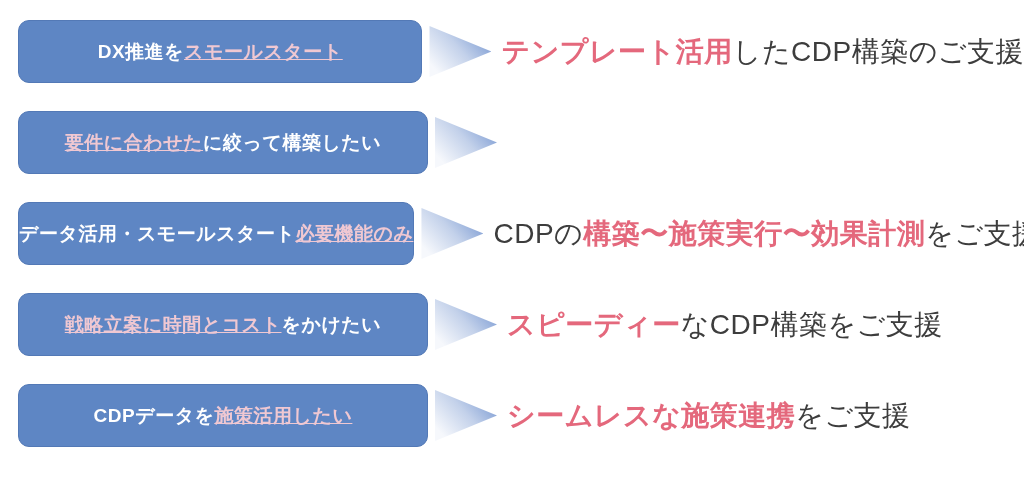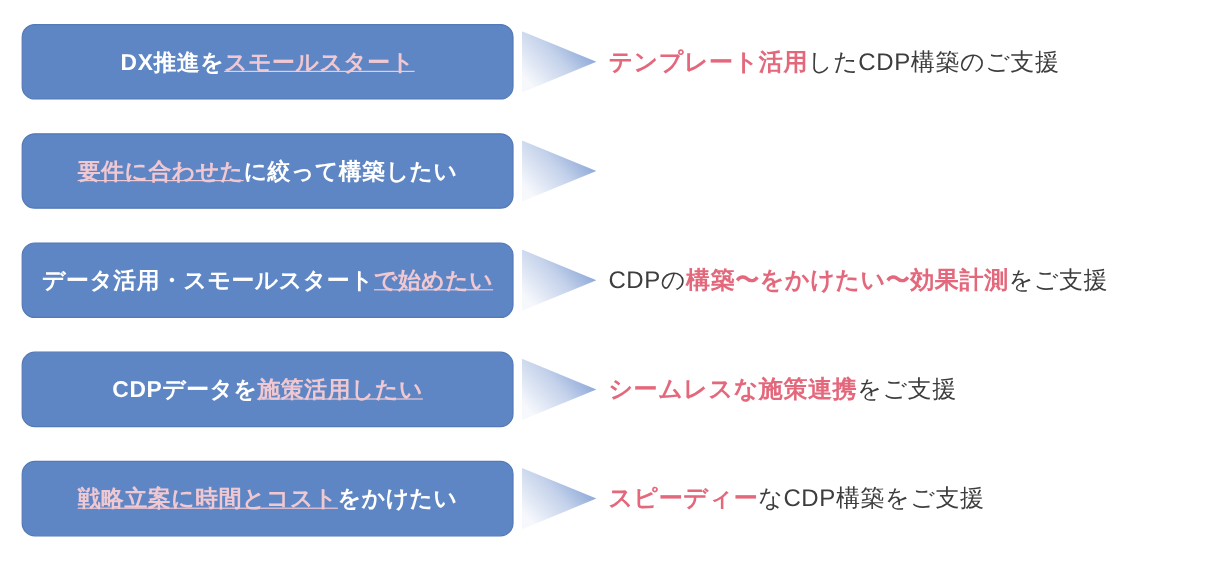--- a/index.html
+++ b/index.html
@@ -51,21 +51,21 @@
   .arrow {
     width: 62px;
     height: 51px;
     margin-left: 7px;
     flex: 0 0 auto;
     clip-path: polygon(0 0, 100% 50%, 0 100%);
     background: linear-gradient(48deg, #f6f8fc 12%, #c3d1ea 52%, #7d9cd3 88%);
   }
   .solution-text {
     margin-left: 10px;
-    font-size: 20px;
+    font-size: 28px;
     font-weight: 400;
     color: #3d3d3d;
     white-space: nowrap;
     letter-spacing: 0.5px;
   }
   .solution-text .hl {
     color: #e4687c;
     font-weight: 700;
   }
 </style>
@@ -87,37 +87,37 @@
     <div class="pain-box">
           <span class="hl">要件に合わせた</span>
           <span>に絞って構築したい</span>
         </div>
     <div class="arrow"></div>
   </div>
 
   <div class="row">
     <div class="pain-box">
           <span>データ活用・スモールスタート</span>
-          <span class="hl">で始めたい</span>
+          <span class="hl">必要機能のみ</span>
         </div>
     <div class="arrow"></div>
-    <div class="solution-text"><span>CDPの</span><span class="hl">構築〜をかけたい〜効果計測</span><span>をご支援</span></div>
+    <div class="solution-text"><span>CDPの</span><span class="hl">構築〜施策実行〜効果計測</span><span>をご支援</span></div>
+  </div>
+
+  <div class="row">
+    <div class="pain-box">
+          <span class="hl">戦略立案に時間とコスト</span>
+          <span>をかけたい</span>
+        </div>
+    <div class="arrow"></div>
+    <div class="solution-text"><span class="hl">スピーディー</span><span>なCDP構築をご支援</span></div>
   </div>
 
   <div class="row">
     <div class="pain-box">
           <span>CDPデータを</span>
           <span class="hl">施策活用したい</span>
         </div>
     <div class="arrow"></div>
     <div class="solution-text"><span class="hl">シームレスな施策連携</span><span>をご支援</span></div>
   </div>
-
-  <div class="row">
-    <div class="pain-box">
-          <span class="hl">戦略立案に時間とコスト</span>
-          <span>をかけたい</span>
-        </div>
-    <div class="arrow"></div>
-    <div class="solution-text"><span class="hl">スピーディー</span><span>なCDP構築をご支援</span></div>
-  </div>
 </div>
 </div>
 
 </body></html>

